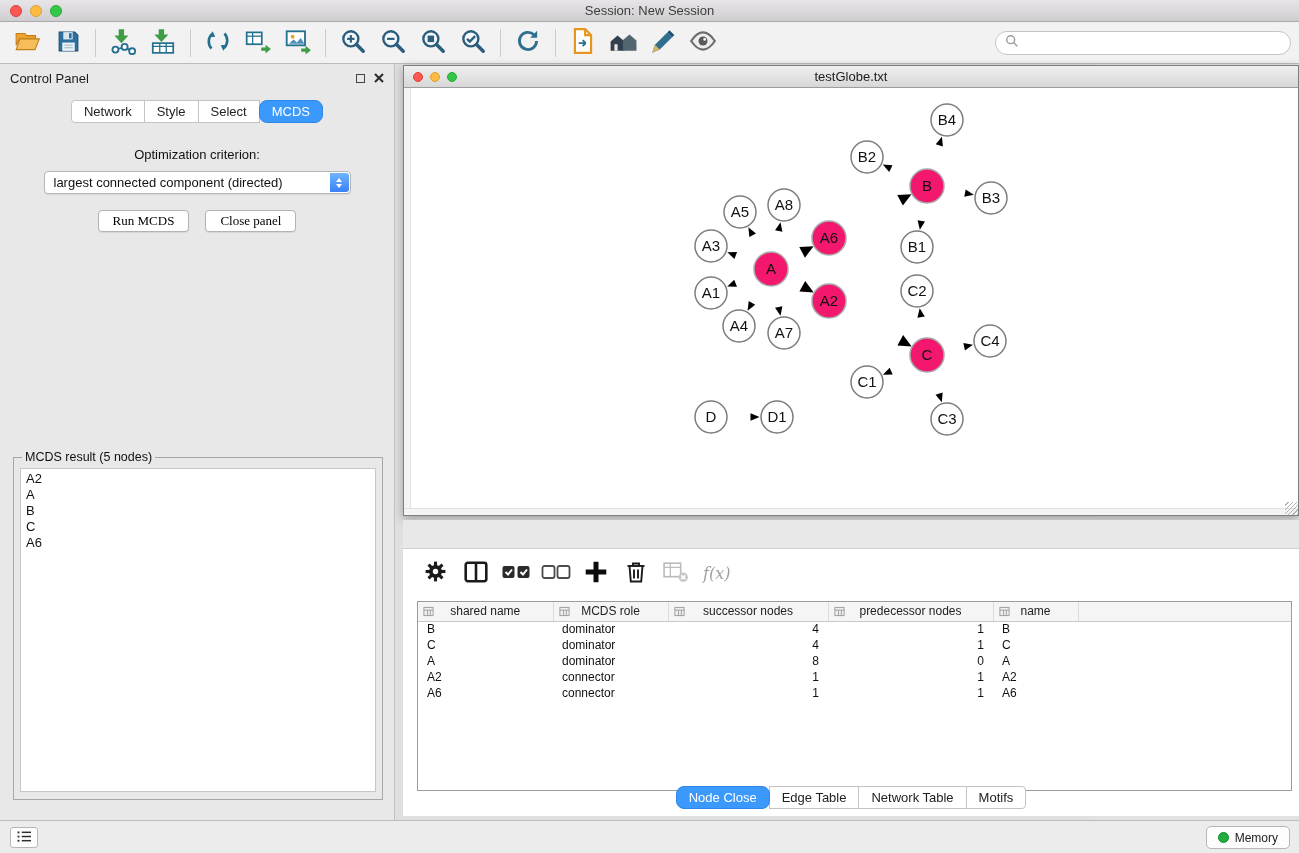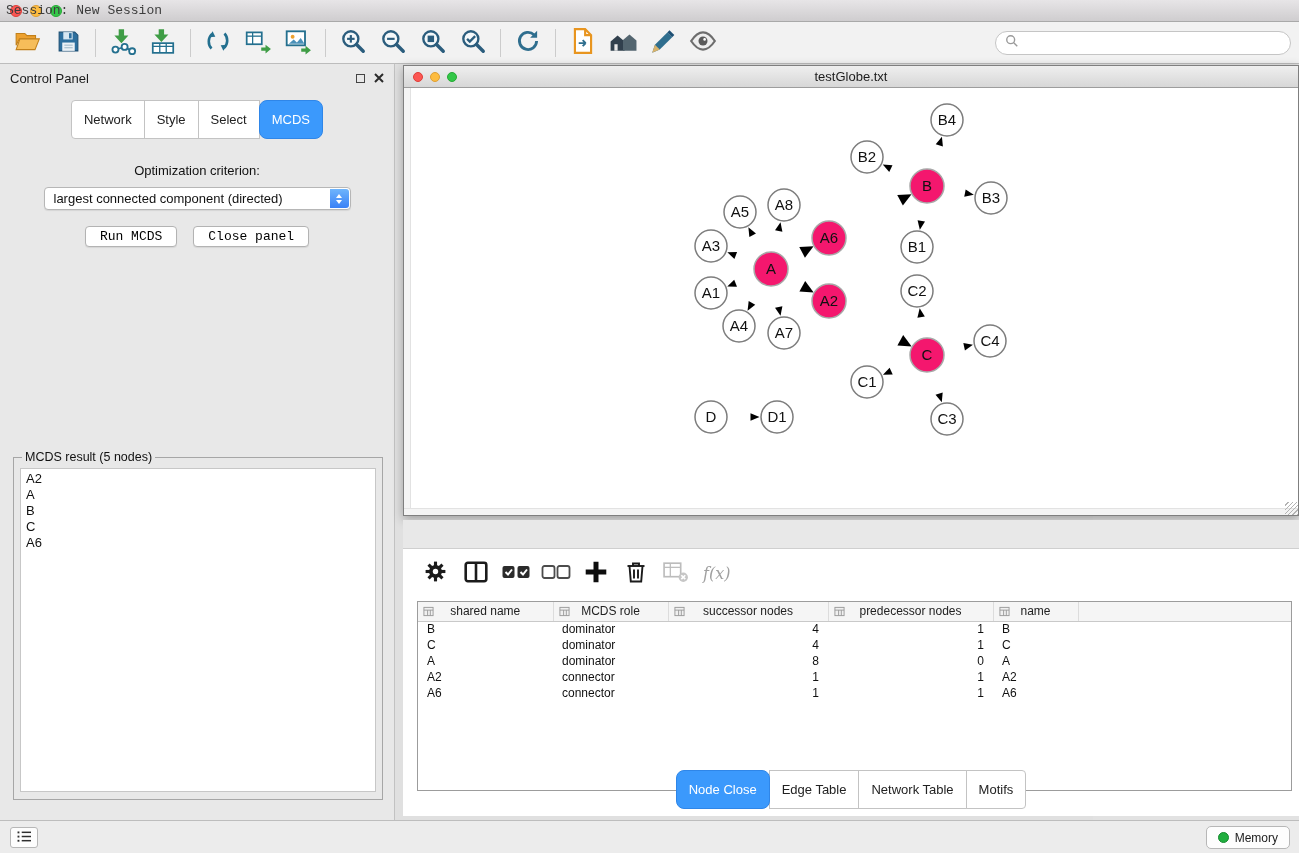--- a/index.html
+++ b/index.html
@@ -7,55 +7,55 @@
   body{font-family:"Liberation Sans",sans-serif;font-size:13px;color:#111;background:#e2e2e2;overflow:hidden;position:relative;}
   .app{position:absolute;inset:0;}
 
   
   .titlebar{position:absolute;left:0;top:0;width:100%;height:22px;background:linear-gradient(#e7e5e7,#cfcdcf);border-bottom:1px solid #a9a9a9;}
   .traffic{position:absolute;left:10px;top:5px;display:flex;gap:8px;}
   .tl{width:12px;height:12px;border-radius:50%;display:inline-block;}
   .tl.red{background:#fc5753;border:1px solid #df3e39;}
   .tl.yellow{background:#fdbc40;border:1px solid #de9f34;}
   .tl.green{background:#33c748;border:1px solid #27aa35;}
-  .titlebar .title{position:absolute;left:6px;right:0;top:3px;color:#3d3d3d;font-family:Liberation Mono, monospace;}
+  .titlebar .title{position:absolute;left:0;right:0;top:3px;text-align:center;color:#3d3d3d;}
 
   
   .toolbar{position:absolute;left:0;top:22px;width:100%;height:42px;background:#f2f2f2;border-bottom:1px solid #bcbcbc;display:flex;align-items:center;padding:0 8px;}
   .tb-groups{display:flex;align-items:center;}
   .tb-btn{width:40px;height:36px;display:flex;align-items:center;justify-content:center;border-radius:4px;cursor:default;}
   .tb-sep{width:1px;height:28px;background:#cccccc;margin:0 7px;}
   .searchbox{margin-left:auto;width:296px;height:24px;background:#fff;border:1px solid #c5c5c5;border-radius:12px;display:flex;align-items:center;padding:0 9px;gap:5px;}
   .search-input{border:none;outline:none;flex:1;font-size:12px;font-family:"Liberation Sans",sans-serif;background:transparent;}
 
   
   .main{position:absolute;left:0;top:64px;width:1093px;height:756px;background:#e0e0e0;}
 
   
   .control-panel{position:absolute;left:0;top:0;width:395px;height:100%;background:#e8e8e8;border-right:1px solid #c2c2c2;}
   .panel-header{height:28px;display:flex;align-items:center;padding:0 10px;font-size:13px;color:#1c1c1c;}
   .panel-controls{margin-left:auto;display:flex;gap:9px;align-items:center;}
   .float-box{width:9px;height:9px;border:1.5px solid #444;display:inline-block;background:#fff0;}
   .close-ic{display:inline-flex;}
 
   .seg{display:flex;justify-content:center;margin-top:8px;}
-  .seg-tab{background:#fff;border:1px solid #c3c3c3;margin-left:-1px;padding:11px 12px;font-size:13px;color:#222;cursor:default;white-space:nowrap;}
+  .seg-tab{background:#fff;border:1px solid #c3c3c3;margin-left:-1px;padding:3px 12px;font-size:13px;color:#222;cursor:default;white-space:nowrap;}
   .seg-tab:first-child{border-radius:4px 0 0 4px;margin-left:0;}
   .seg-tab:last-child{border-radius:0 4px 4px 0;}
   .seg-tab.active{background:var(--accent,#3b99fc);border-color:#2f86e8;color:#fff;border-radius:8px;position:relative;z-index:1;}
 
   .opt-label{text-align:center;margin-top:24px;}
   .dropdown{margin:9px auto 16px;width:307px;height:23px;background:#fff;border:1px solid #b6b6b6;border-radius:4px;position:relative;display:flex;align-items:center;padding:0 24px 0 9px;font-size:13px;box-shadow:0 1px 1px rgba(0,0,0,.08);}
   .dd-value{overflow:hidden;white-space:nowrap;}
   .stepper{position:absolute;right:1px;top:1px;bottom:1px;width:19px;background:linear-gradient(#6fb5fc,#3a81f6);border-radius:0 3px 3px 0;display:flex;flex-direction:column;align-items:center;justify-content:center;gap:2px;}
   .arr-up{width:0;height:0;border-left:3.5px solid transparent;border-right:3.5px solid transparent;border-bottom:4.5px solid #fff;}
   .arr-down{width:0;height:0;border-left:3.5px solid transparent;border-right:3.5px solid transparent;border-top:4.5px solid #fff;}
 
   .btn-row{display:flex;justify-content:center;gap:16px;margin-top:13px;}
-  .mac-btn{background:#fff;border:1px solid #b3b3b3;border-radius:4px;padding:2px 14px;font-size:13px;font-family:Liberation Mono, monospace;box-shadow:0 1px 1px rgba(0,0,0,.08);}
+  .mac-btn{background:#fff;border:1px solid #b3b3b3;border-radius:4px;padding:2px 14px;font-size:13px;font-family:Liberation Serif, serif;box-shadow:0 1px 1px rgba(0,0,0,.08);}
 
   .result-group{position:absolute;left:13px;top:386px;width:370px;height:350px;border:1px solid #a6a6a6;padding:4px 6px 7px 6px;background:#e8e8e8;}
   .result-group legend{font-size:12.5px;padding:0 3px;margin-left:2px;}
   .listbox{width:100%;height:100%;background:#fff;border:1px solid #c7c7c7;padding:2px 5px;font-size:13px;line-height:16px;overflow:auto;}
   .list-item{white-space:nowrap;}
 
   
   .network-window{position:absolute;left:403px;top:1px;width:896px;height:451px;background:#fff;border:1px solid #7f7f7f;box-shadow:0 3px 10px rgba(0,0,0,.3);}
   .nw-titlebar{height:22px;background:linear-gradient(#efefef,#d7d7d7);border-bottom:1px solid #9d9d9d;position:relative;}
   .traffic.small{left:9px;top:6px;gap:7px;}

